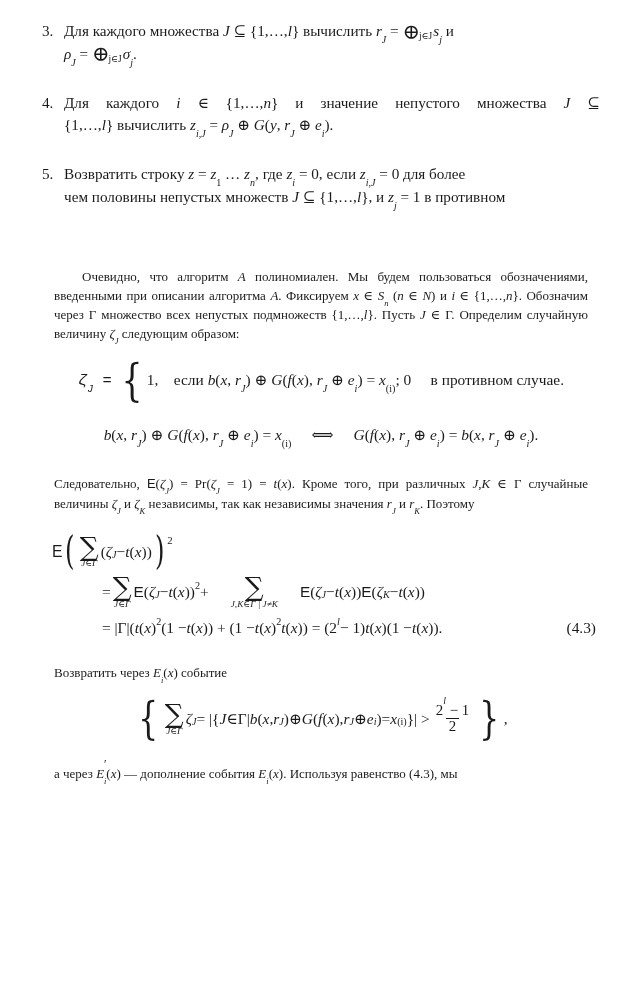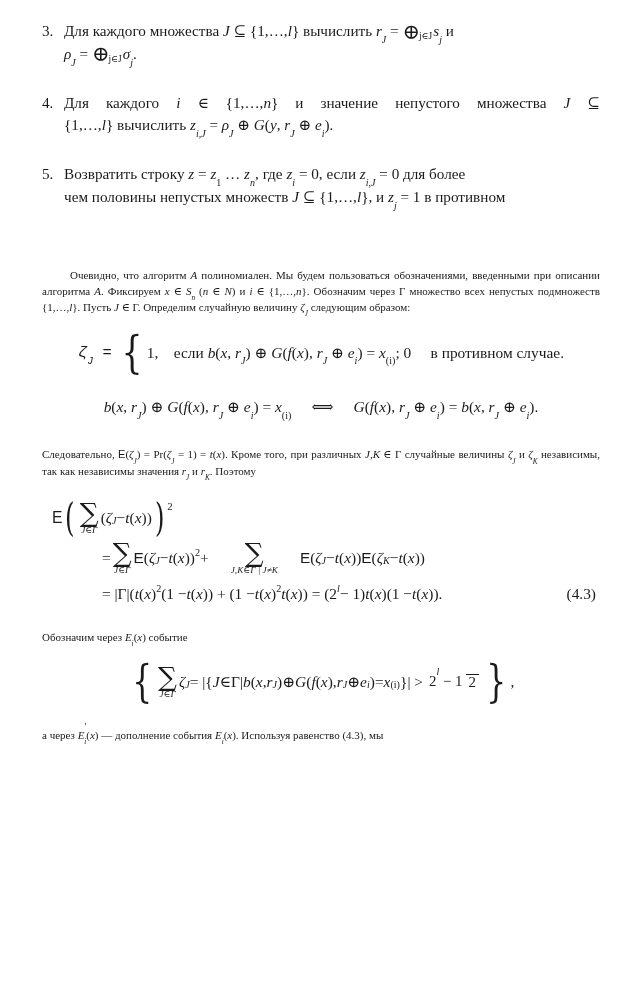--- a/index.html
+++ b/index.html
@@ -22,24 +22,24 @@
   }
   .content {
     position: absolute;
     left: 42px;
     top: 0;
     width: 558px;
   }
 
   
   .para {
-    font-size: 11px;
+    font-size: 13px;
     line-height: 1.47;
     text-align: justify;
-    margin: 0;
+    margin: 12px;
   }
   .indent { text-indent: 28px; }
 
   
   .olist { margin: 0; padding: 0; list-style: none; }
   .olitem {
     display: flex;
     align-items: flex-start;
     font-size: 15.2px;
     line-height: 1.5;
@@ -147,20 +147,21 @@
 
   .eqblock { font-size: 15.4px; margin-top: 16px; }
   .eqrow { display: flex; align-items: center; white-space: nowrap; }
   .eqrow.r1 { padding-left: 10px; }
   .eqrow.r2 { padding-left: 60px; margin-top: 6px; }
   .eqrow.r3 { padding-left: 60px; margin-top: 10px; }
   .eqtag { margin-left: auto; padding-right: 4px; }
 
   .frac {
     display: inline-flex;
+    flex-direction: column;
     align-items: center;
     vertical-align: middle;
     margin: 0 3px;
     line-height: 1.05;
     font-size: 0.97em;
     font-family: Liberation Serif, serif;
   }
   .frac .num { padding: 0 3px; }
   .frac .den { padding: 0 3px; border-top: 1px solid #1a1a1a; }
 
@@ -346,21 +347,21 @@
           <span class="mi">t</span>
           <span>(</span>
           <span class="mi">x</span>
           <span>)</span>
           <span>).</span>
         <span class="eqtag">(4.3)</span>
       </div>
     </div>
 
     <p class="para" style="margin-top:26px;">
-      <span>Обозначим через </span><span class="mi">E</span><sub class="mi">i</sub><span>(</span><span class="mi">x</span><span>) событие</span>
+      <span>Возвратить через </span><span class="mi">E</span><sub class="mi">i</sub><span>(</span><span class="mi">x</span><span>) событие</span>
     </p>
 
     <div class="setblock" style="margin-top:20px;">
       <span class="bigbrace">{</span>
       <span class="sumstack">
         <span class="sig">∑</span>
         <span class="lim">J∈Γ</span>
       </span>
       <span class="mi">ζ</span>
         <sub class="mi">J</sub>

